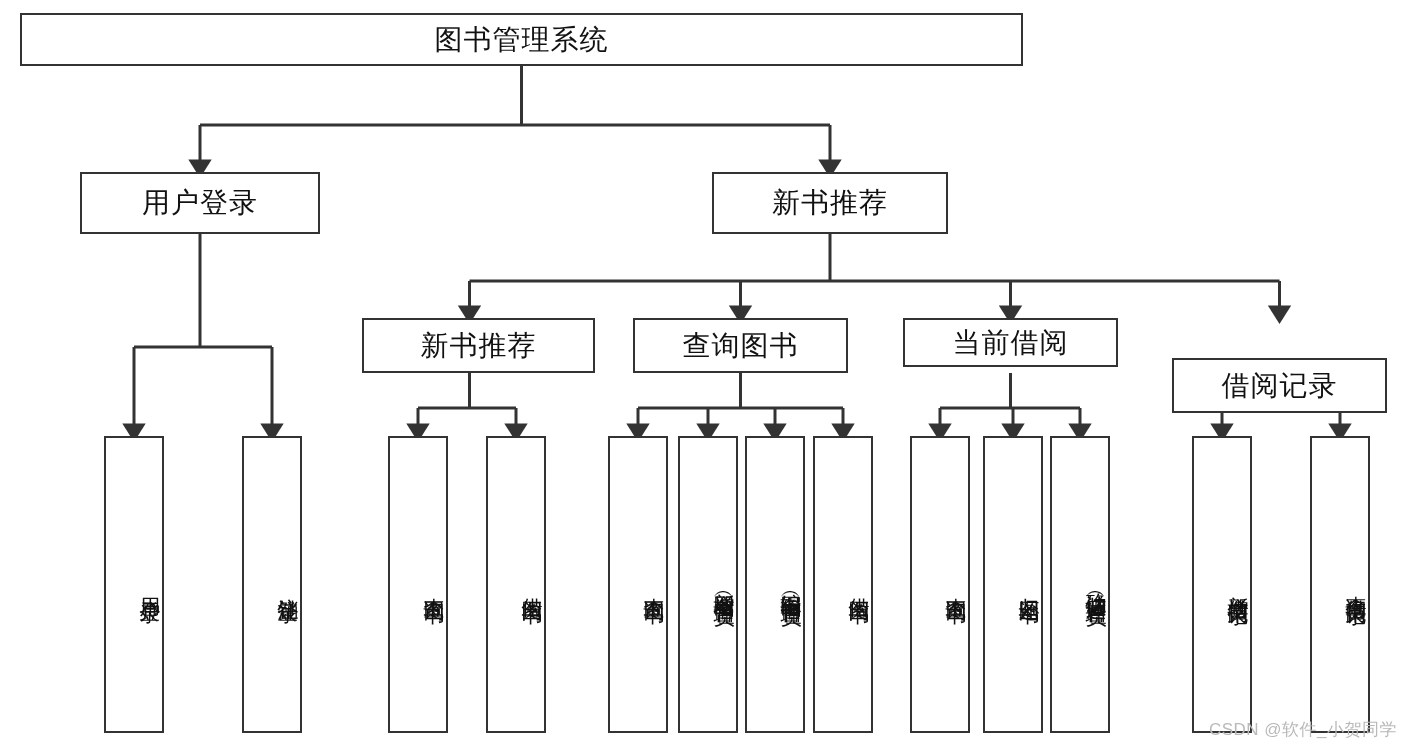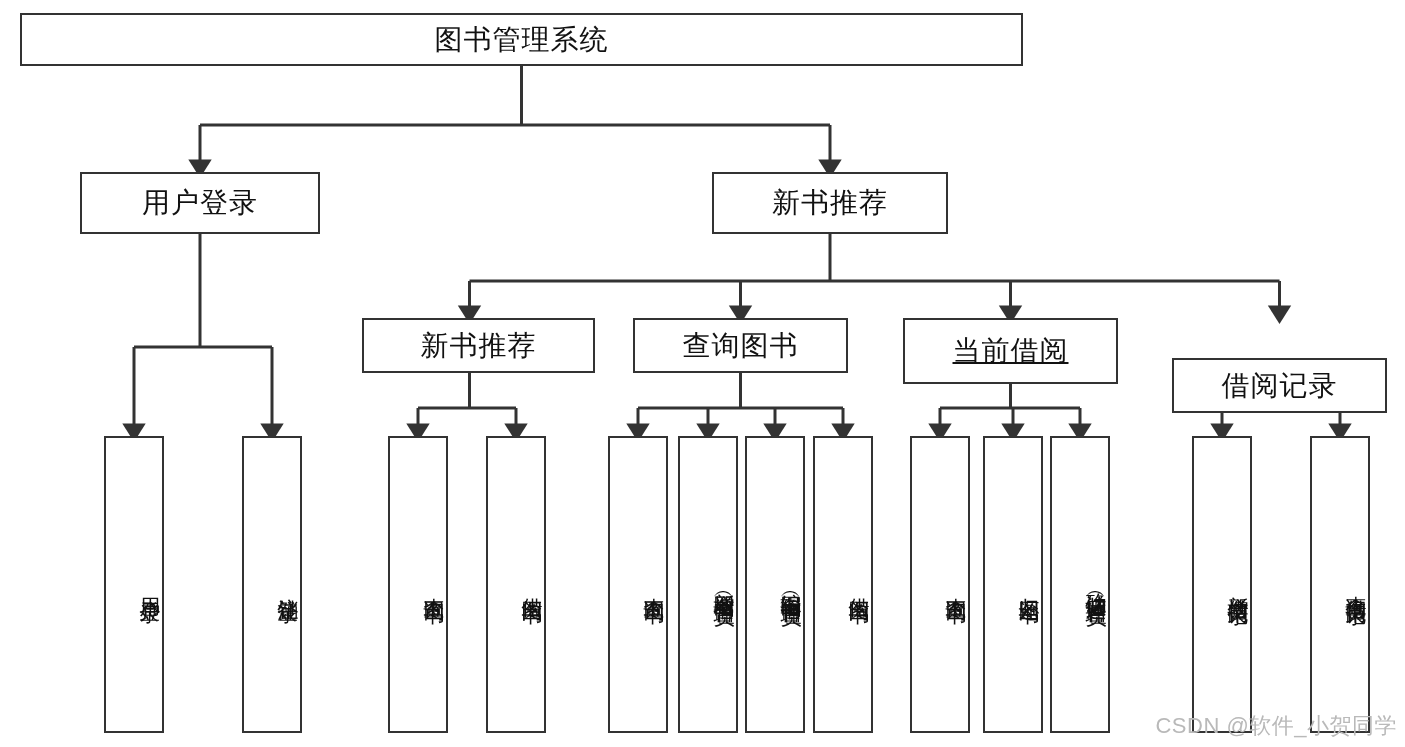--- a/index.html
+++ b/index.html
@@ -50,21 +50,21 @@
     letter-spacing: 2px;
     padding-top: 6px;
     padding-bottom: 6px;
     align-items: flex-start;
     justify-content: center;
   }
   #watermark {
     position: absolute;
     right: 8px;
     bottom: 6px;
-    font-size: 22px;
+    font-size: 17px;
     color: #b9b9b9;
     letter-spacing: 0.5px;
     white-space: nowrap;
     pointer-events: none;
   }
 </style>
 </head>
 <body>
 
 <div id="canvas">
@@ -115,21 +115,21 @@
   <div class="node horiz" style="left: 20px; top: 13px; width: 1003px; height: 53px;">图书管理系统</div>
 
   <div class="node horiz" style="left: 80px; top: 172px; width: 240px; height: 62px;">用户登录</div>
 
   <div class="node horiz" style="left: 712px; top: 172px; width: 236px; height: 62px;">新书推荐</div>
 
   <div class="node horiz" style="left: 362px; top: 318px; width: 233px; height: 55px;">新书推荐</div>
 
   <div class="node horiz" style="left: 633px; top: 318px; width: 215px; height: 55px;">查询图书</div>
 
-  <div class="node horiz" style="left: 903px; top: 318px; width: 215px; height: 66px; text-decoration: underline;">当前借阅</div>
+  <div class="node horiz" style="left: 903px; top: 318px; width: 215px; height: 49px;">当前借阅</div>
 
   <div class="node horiz" style="left: 1172px; top: 318px; width: 215px; height: 55px; margin-top: 40px;">借阅记录</div>
 
   <div class="node vert" style="left: 104px; top: 436px; width: 60px; height: 297px;">用户登录</div>
 
   <div class="node vert" style="left: 242px; top: 436px; width: 60px; height: 297px;">注销登录</div>
 
   <div class="node vert" style="left: 388px; top: 436px; width: 60px; height: 297px;">查询图书</div>
 
   <div class="node vert" style="left: 486px; top: 436px; width: 60px; height: 297px;">借阅图书</div>

